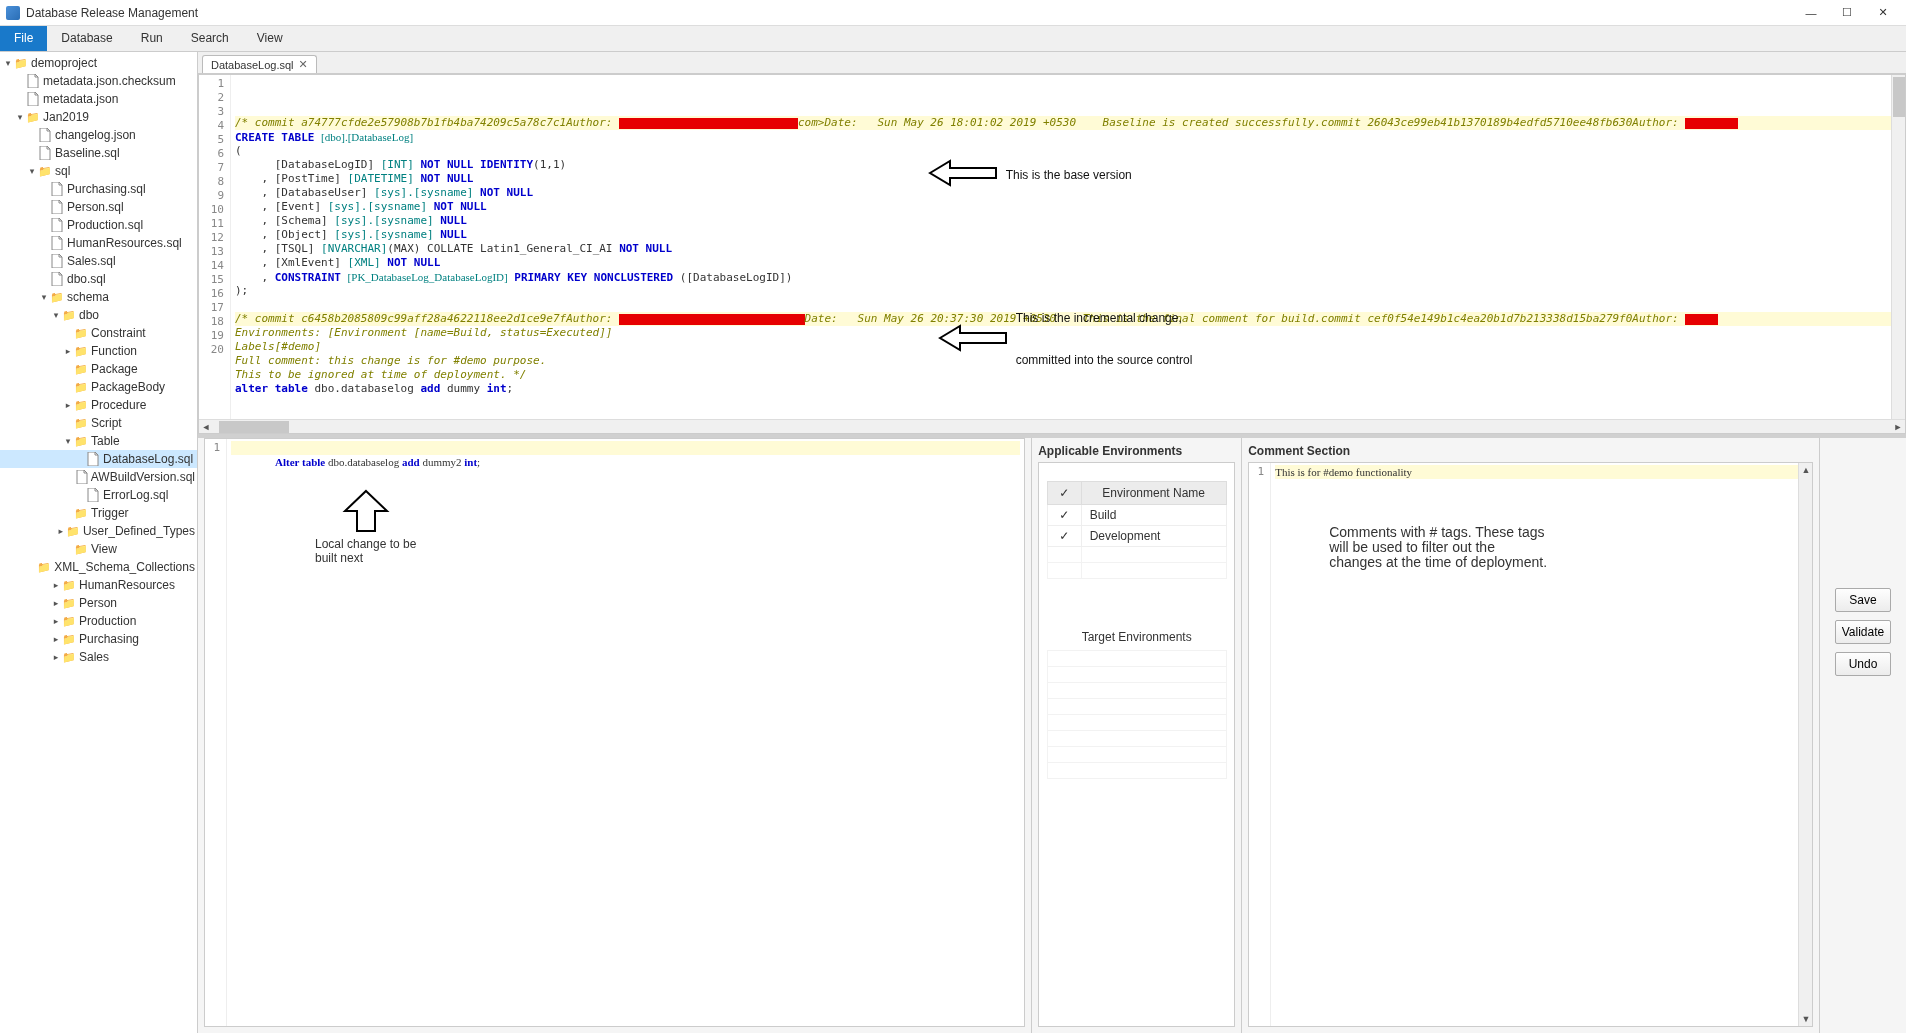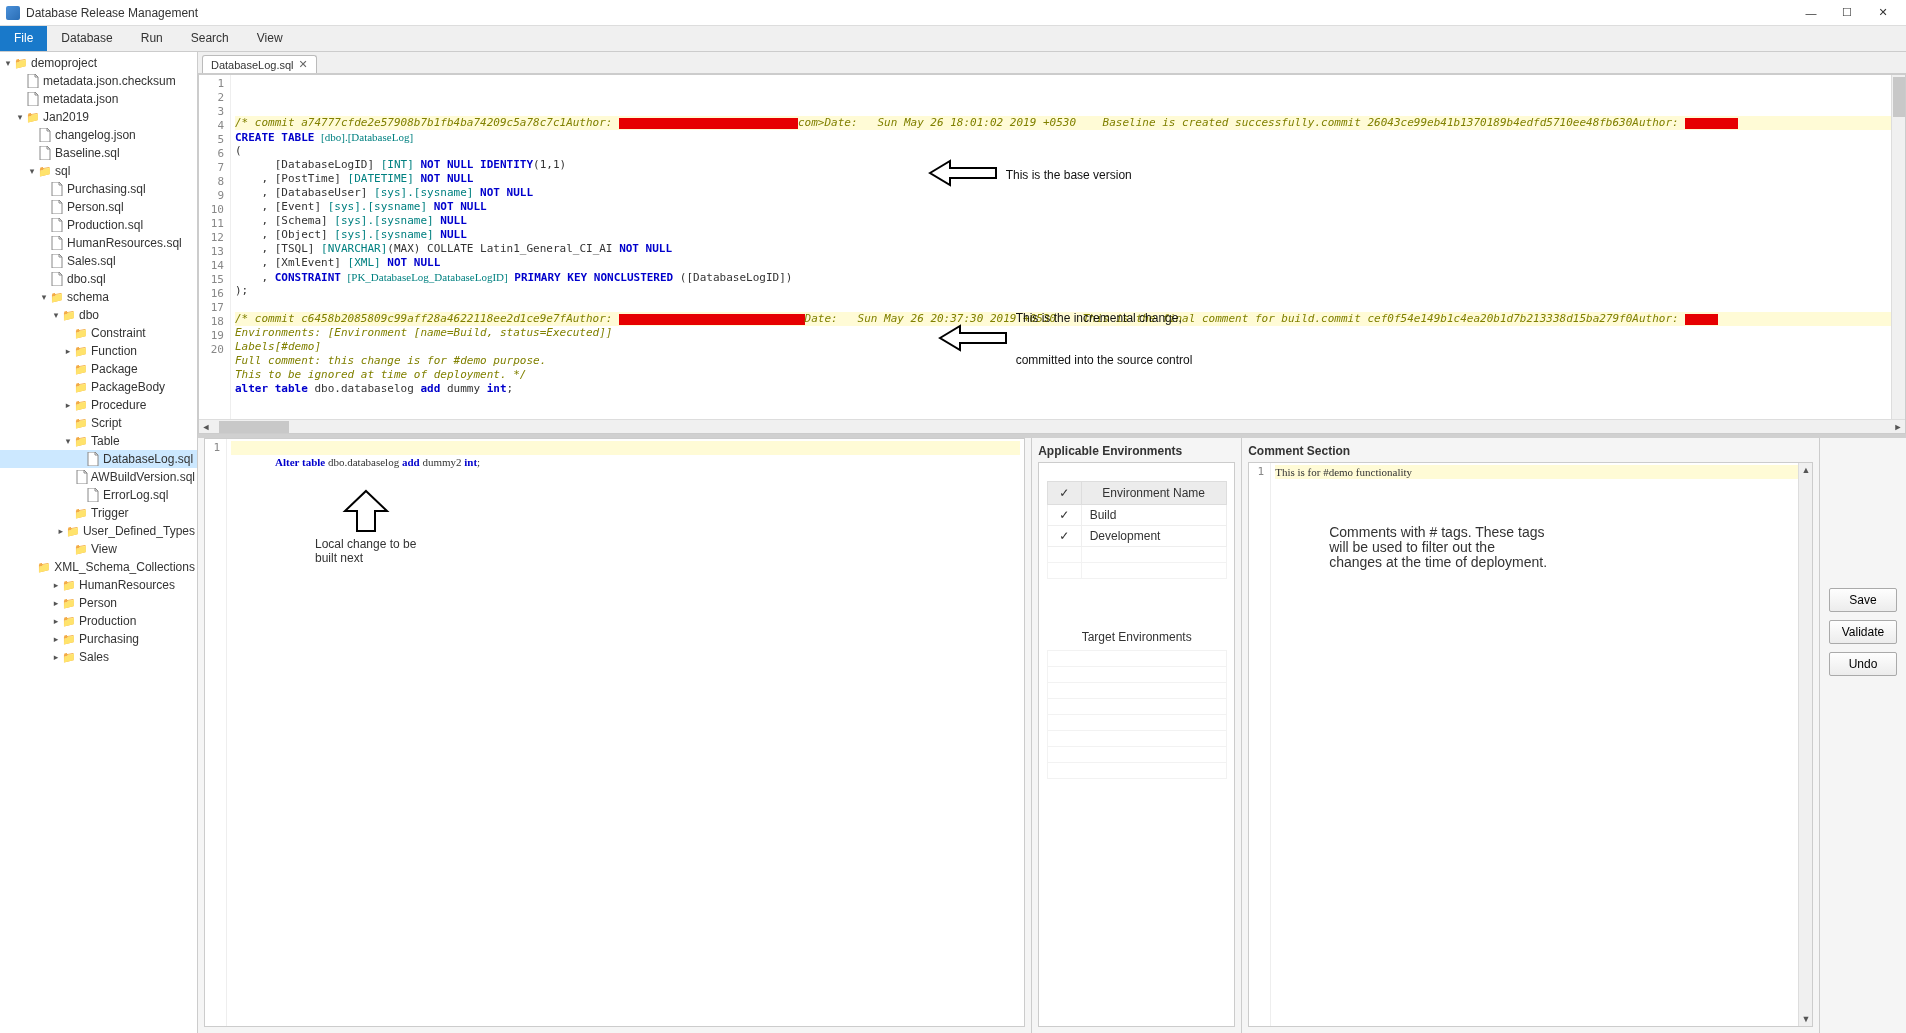--- a/index.html
+++ b/index.html
@@ -80,21 +80,21 @@
 .env-blank-rows td { height:16px; border-color:#f2f2f2; }
 .env-wrap { height:100%; overflow:auto; }
 
 .comment-editor { display:flex; height:100%; }
 .comment-editor .gutter { width:22px; }
 .comment-scroll-v { position:absolute; right:0; top:0; bottom:0; width:14px; background:#f0f0f0; border-left:1px solid #ddd; }
 .comment-scroll-v .arrow-btn { position:absolute; width:14px; height:14px; display:flex; align-items:center; justify-content:center; font-size:9px; color:#555; }
 .comment-annot { position:absolute; left:80px; top:62px; font-size:14px; line-height:15px; }
 
 .btn-col { width:86px; display:flex; flex-direction:column; gap:8px; align-items:center; padding-top:150px; }
-.btn { width:68px; height:24px; border:1px solid #aaa; background:linear-gradient(#fefefe,#ececec); border-radius:2px; font-size:12px; cursor:pointer; }
+.btn { width:56px; height:24px; border:1px solid #aaa; background:linear-gradient(#fefefe,#ececec); border-radius:2px; font-size:12px; cursor:pointer; }
 
 </style>
 </head>
 <body>
 
 <div class="titlebar">
   <div class="titlebar-left">
     <div class="titlebar-icon"></div>
     <span>Database Release Management</span>
   </div>

